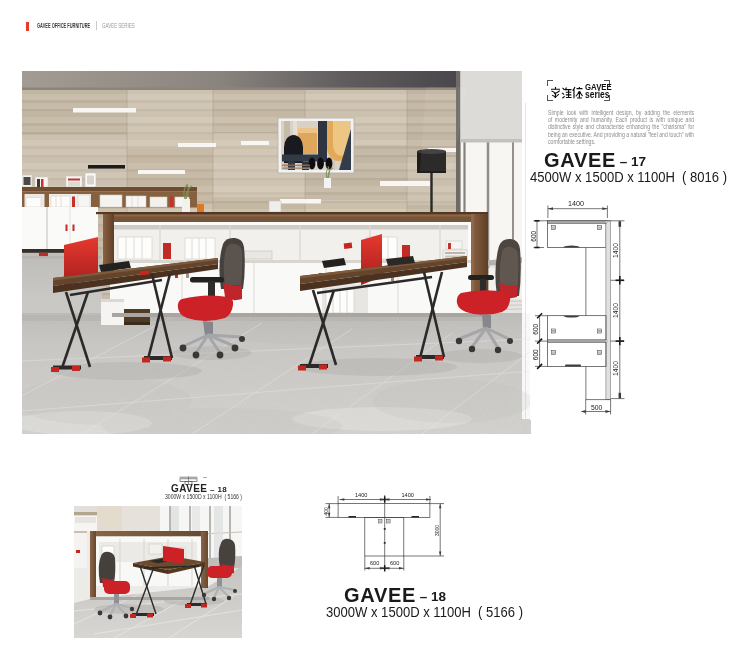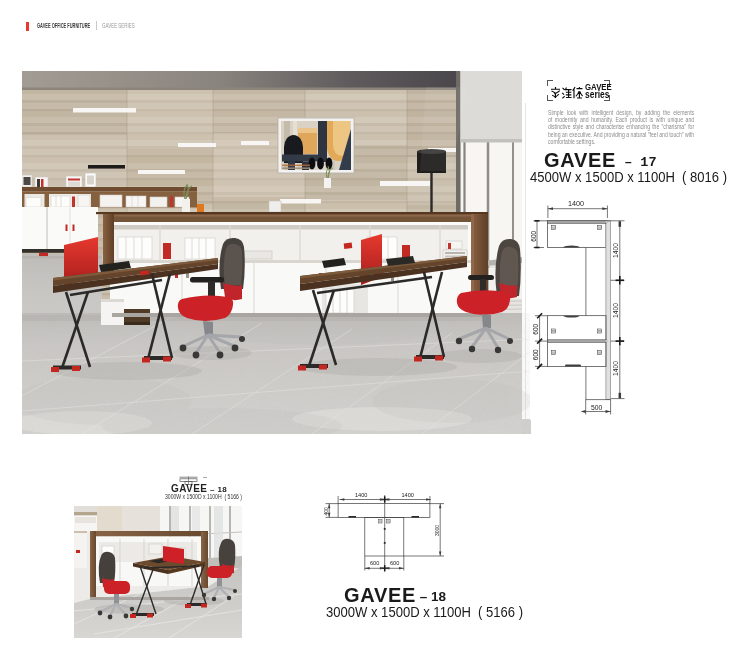--- a/index.html
+++ b/index.html
@@ -446,21 +446,21 @@
 </div>
 
 <div class="abs" style="left:548px;top:108.5px;width:185px;font-size:6.5px;line-height:7.35px;color:#8c8c8c;transform:scaleX(0.79);transform-origin:left top;">
   <div style="width:185px;text-align:justify;text-align-last:justify;white-space:nowrap;">Simple look with intelligent design, by adding the elements</div>
   <div style="width:185px;text-align:justify;text-align-last:justify;white-space:nowrap;">of modernity and humanity. Each product is with unique and</div>
   <div style="width:185px;text-align:justify;text-align-last:justify;white-space:nowrap;">distinctive style and characterise enhancing the "charisma" for</div>
   <div style="width:185px;text-align:justify;text-align-last:justify;white-space:nowrap;">being an executive. And providing a natural "feel and touch" with</div>
   <div>comfortable settings.</div>
 </div>
 
-<div class="abs" style="left:544px;top:149px;font-size:20px;font-weight:bold;color:#1a1a1a;letter-spacing:0.7px;white-space:nowrap;">GAVEE<span style="font-size:13.5px;font-weight:bold;letter-spacing:0px;vertical-align:1.5px;font-family:Liberation Mono, monospace;"> – 17</span></div>
+<div class="abs" style="left:544px;top:149px;font-size:20px;font-weight:bold;color:#1a1a1a;letter-spacing:0.7px;white-space:nowrap;">GAVEE<span style="font-size:13.5px;font-weight:bold;letter-spacing:0px;vertical-align:1.5px;"> – 17</span></div>
 
 <div class="abs" style="left:530px;top:169px;font-size:14.5px;color:#1a1a1a;white-space:nowrap;transform:scaleX(0.9);transform-origin:left top;">4500W x 1500D x 1100H&nbsp;&nbsp;( 8016 )</div>
 
 <div class="abs" style="left:530px;top:195px;width:105px;height:225px;">
 <svg width="105" height="225" viewBox="0 0 105 225" font-family="Liberation Sans, sans-serif">
   <rect x="0" y="0" width="105" height="225" fill="#fff"></rect>
   <g stroke="#3c3c3c" stroke-width="0.7" fill="none">
 
     <line x1="17.9" y1="13.7" x2="77.4" y2="13.7"></line>
     <line x1="17.9" y1="10.5" x2="17.9" y2="23"></line>

